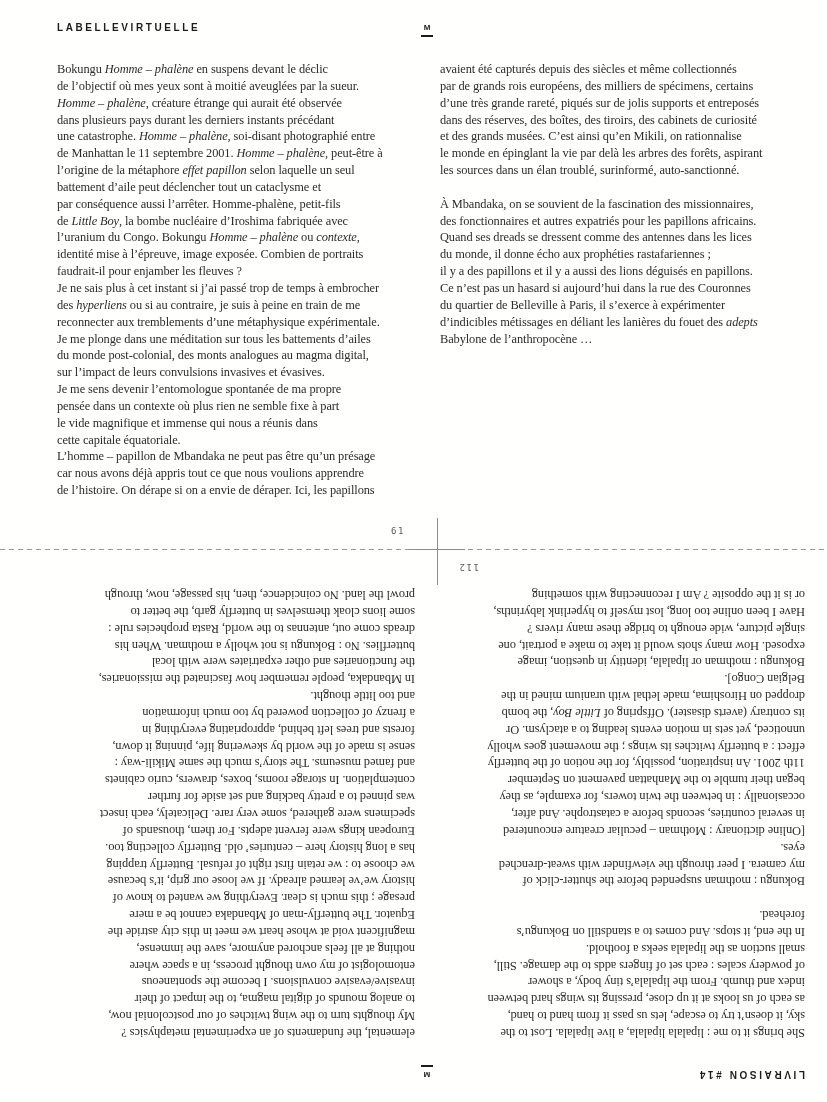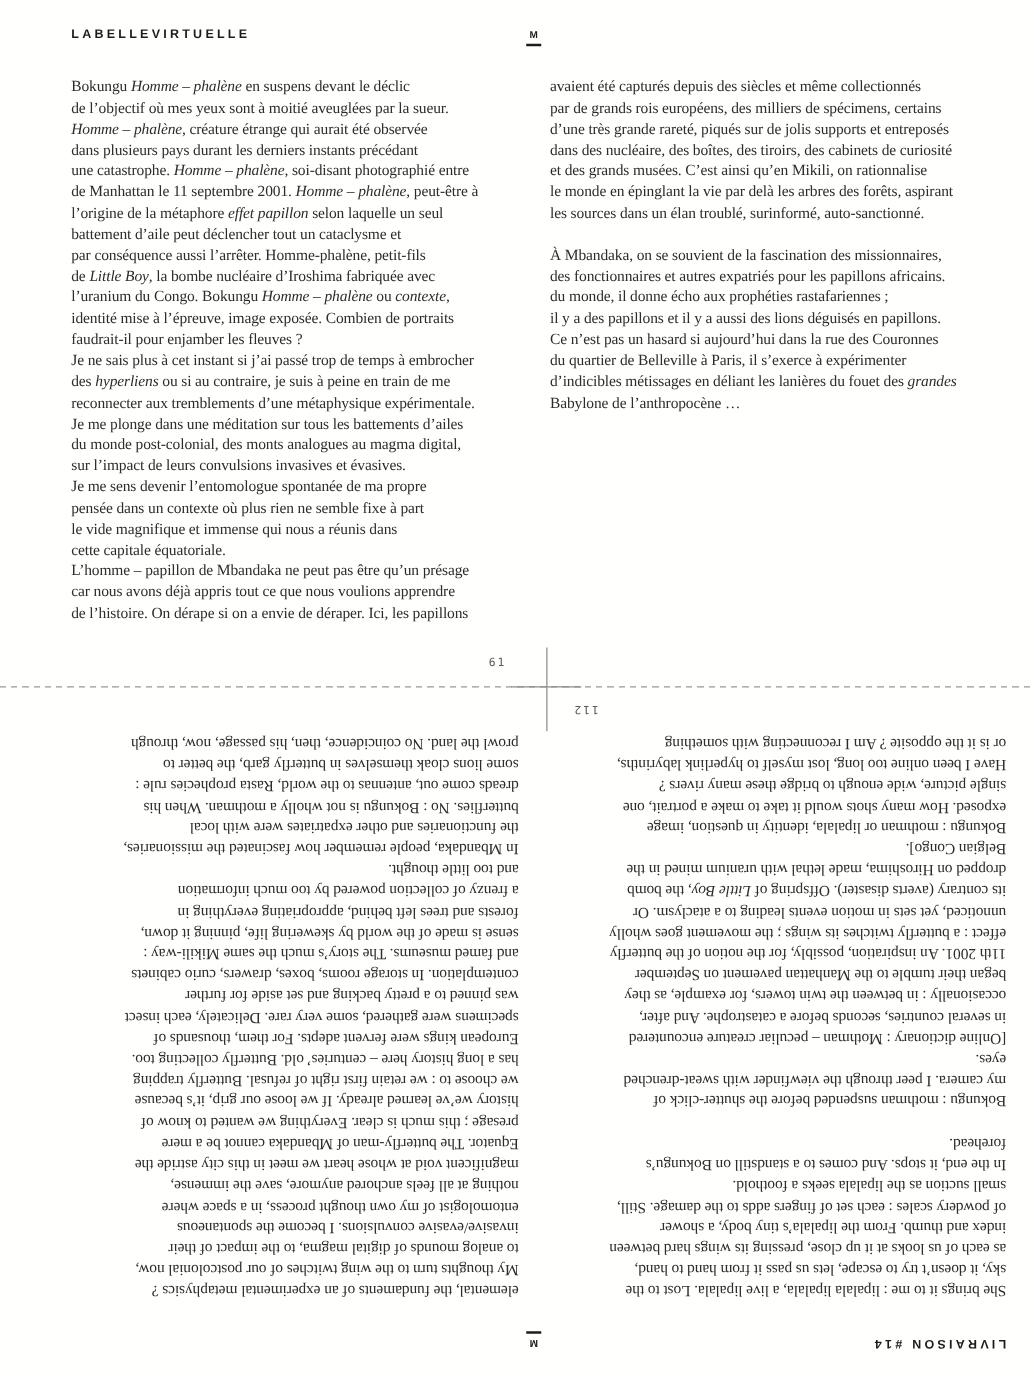--- a/index.html
+++ b/index.html
@@ -145,32 +145,33 @@
         <div class="line"><span>le vide magnifique et immense qui nous a réunis dans</span></div>
         <div class="line"><span>cette capitale équatoriale.</span></div>
         <div class="line"><span>L’homme – papillon de Mbandaka ne peut pas être qu’un présage</span></div>
         <div class="line"><span>car nous avons déjà appris tout ce que nous voulions apprendre</span></div>
         <div class="line"><span>de l’histoire. On dérape si on a envie de déraper. Ici, les papillons</span></div>
       </div>
     <div class="col col-b">
         <div class="line"><span>avaient été capturés depuis des siècles et même collectionnés</span></div>
         <div class="line"><span>par de grands rois européens, des milliers de spécimens, certains</span></div>
         <div class="line"><span>d’une très grande rareté, piqués sur de jolis supports et entreposés</span></div>
-        <div class="line"><span>dans des nucléaire, des boîtes, des tiroirs, des cabinets de curiosité</span></div>
+        <div class="line"><span>dans des réserves, des boîtes, des tiroirs, des cabinets de curiosité</span></div>
         <div class="line"><span>et des grands musées. C’est ainsi qu’en Mikili, on rationnalise</span></div>
         <div class="line"><span>le monde en épinglant la vie par delà les arbres des forêts, aspirant</span></div>
         <div class="line"><span>les sources dans un élan troublé, surinformé, auto-sanctionné.</span></div>
         <div class="line">&nbsp;</div>
         <div class="line"><span>À Mbandaka, on se souvient de la fascination des missionnaires,</span></div>
         <div class="line"><span>des fonctionnaires et autres expatriés pour les papillons africains.</span></div>
+        <div class="line"><span>Quand ses dreads se dressent comme des antennes dans les lices</span></div>
         <div class="line"><span>du monde, il donne écho aux prophéties rastafariennes ;</span></div>
         <div class="line"><span>il y a des papillons et il y a aussi des lions déguisés en papillons.</span></div>
         <div class="line"><span>Ce n’est pas un hasard si aujourd’hui dans la rue des Couronnes</span></div>
         <div class="line"><span>du quartier de Belleville à Paris, il s’exerce à expérimenter</span></div>
-        <div class="line"><span>d’indicibles métissages en déliant les lanières du fouet des </span><em>grandes</em></div>
+        <div class="line"><span>d’indicibles métissages en déliant les lanières du fouet des </span><em>adepts</em></div>
         <div class="line"><span>Babylone de l’anthropocène …</span></div>
       </div>
     <div class="pagenum">61</div>
   </section>
 
   <div class="cut-dashes"></div>
   <div class="cut-solid"></div>
   <div class="cut-vert"></div>
 
   <section class="page page-bottom">

